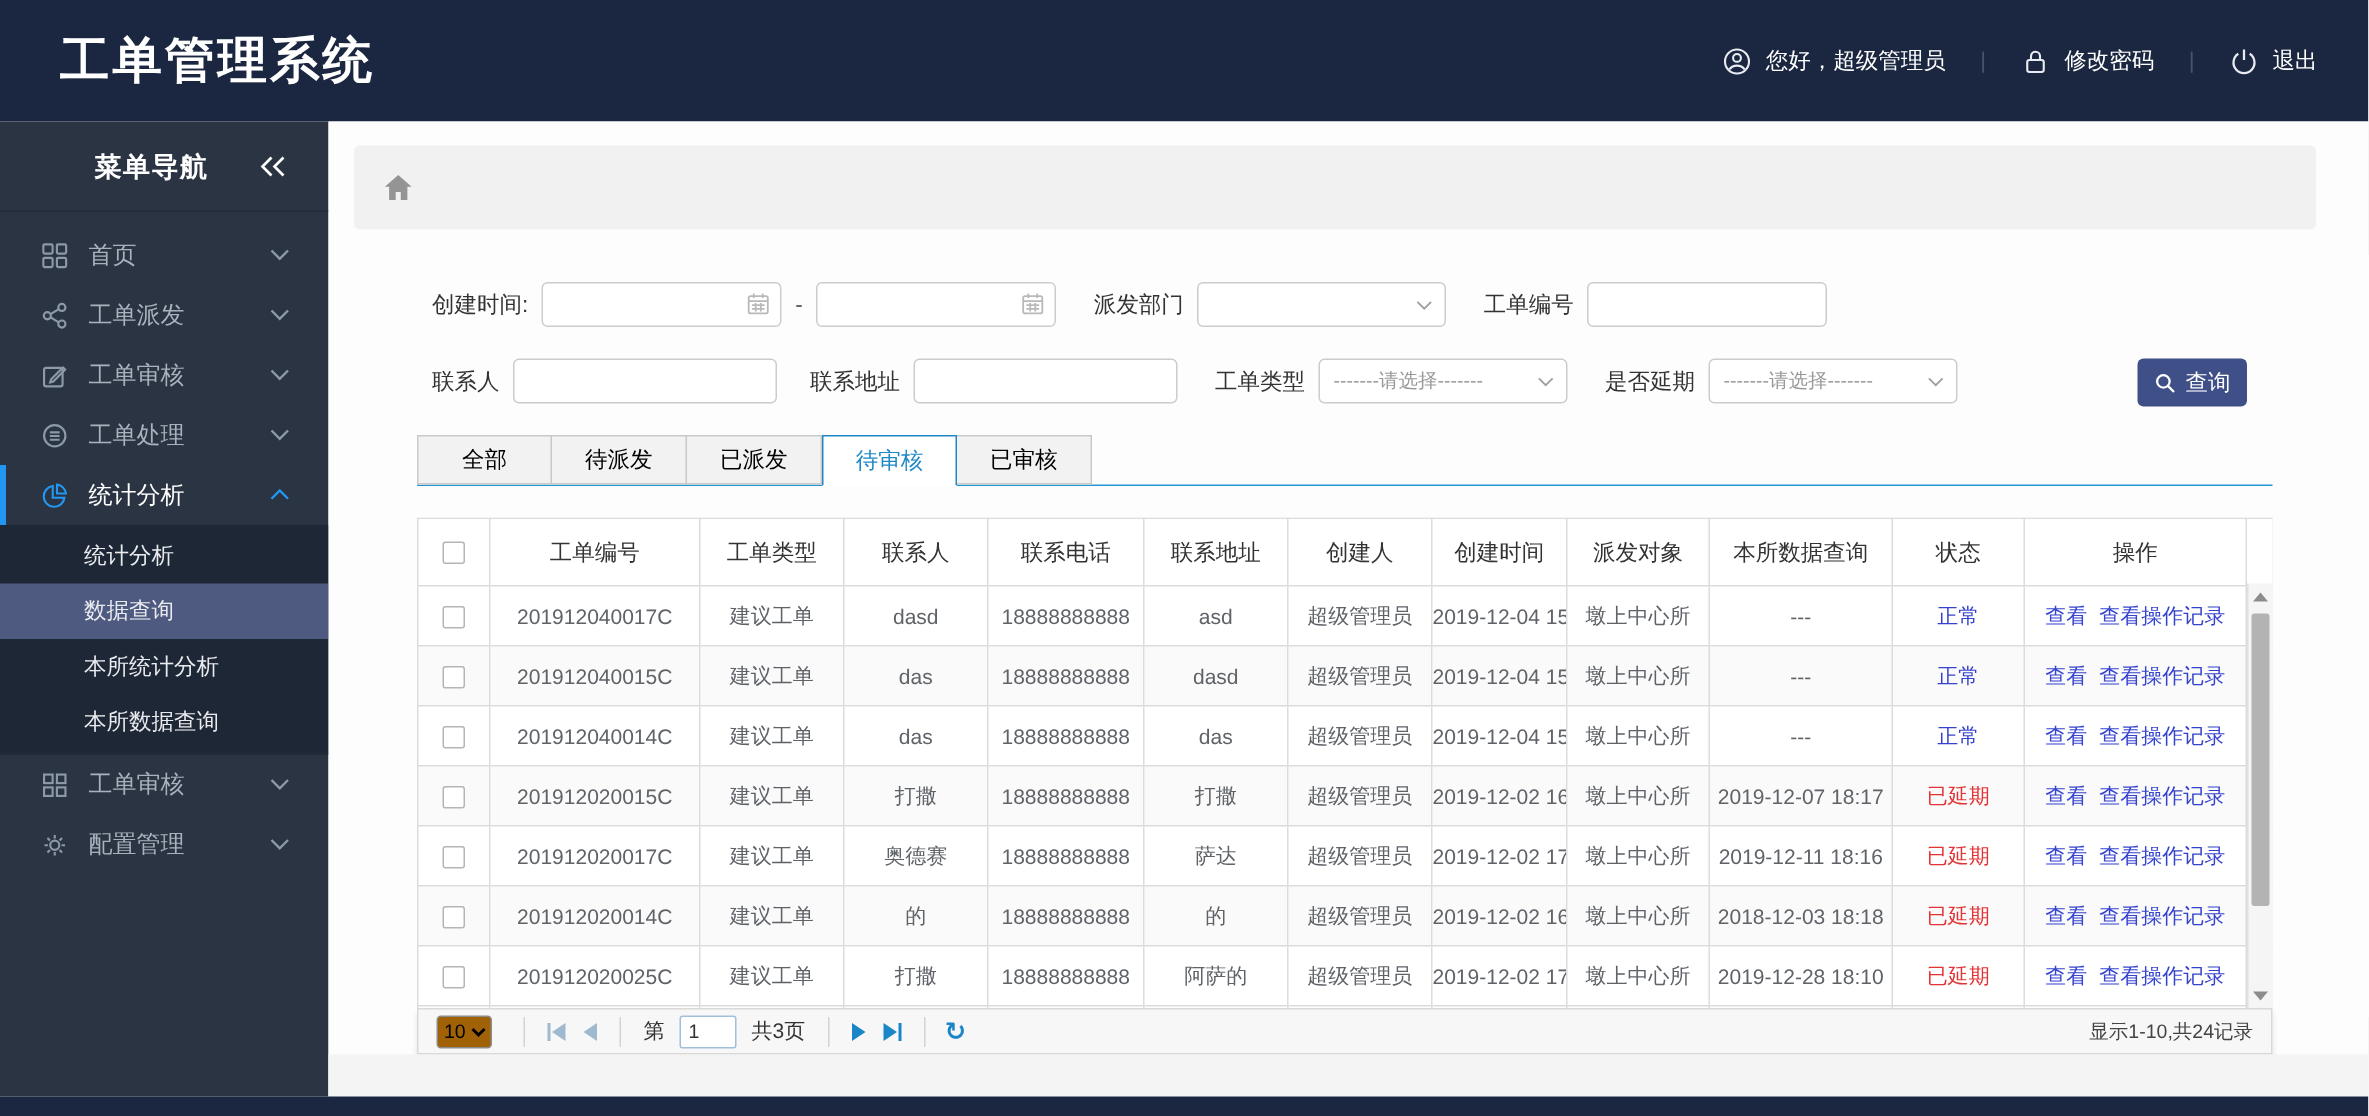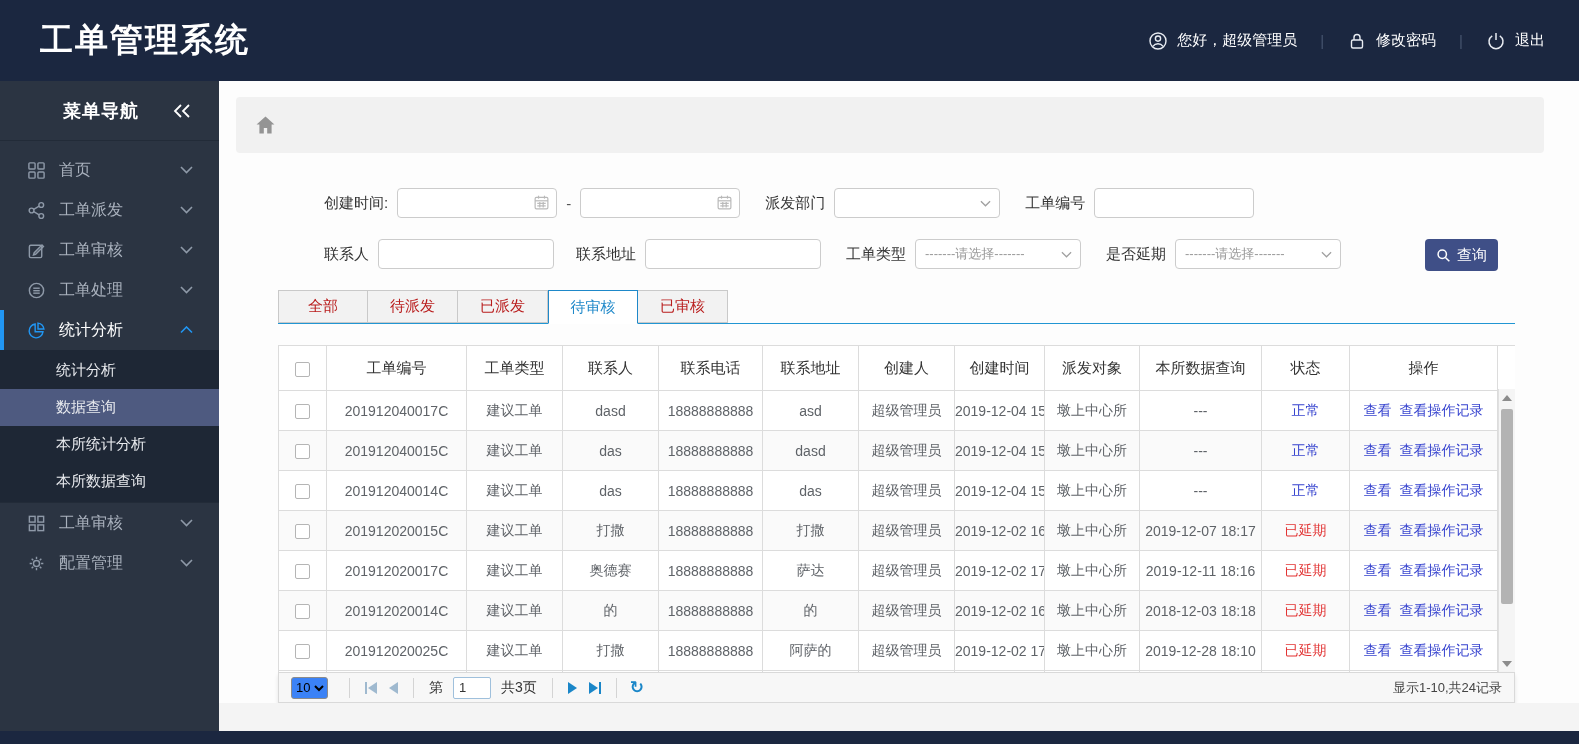--- a/index.html
+++ b/index.html
@@ -32,36 +32,36 @@
 
   
   .main { position:absolute; left:219px; top:81px; width:1360px; height:650px; background:#fdfdfd; }
   .breadcrumb-bar { position:absolute; left:17px; top:16px; width:1308px; height:56px; background:#f1f1f1; border-radius:4px; display:flex; align-items:center; padding-left:19px; }
   .home-ico { width:21px; height:20px; display:inline-flex; color:#949494; cursor:pointer; }
 
   
   .filter-row { position:absolute; display:flex; align-items:center; font-size:15px; color:#333; }
   .fr1 { left:69px; top:107px; }
   .fr2 { left:69px; top:158px; }
-  .f-label { margin-right:9px; white-space:nowrap;margin-left:36px; }
+  .f-label { margin-right:9px; white-space:nowrap; }
   .t-input { height:30px; border:1px solid #ccc; border-radius:4px; background:#fff; font-size:14px; padding:0 8px; color:#333; outline:none; }
   .date-wrap { position:relative; }
   .date-wrap .t-input { width:160px; padding-right:30px; }
   .cal-ico { position:absolute; right:7px; top:6px; width:17px; height:17px; color:#b9b9b9; pointer-events:none; display:inline-flex; }
   .range-sep { margin:0 9px; color:#555; }
   .sel-box { position:relative; height:30px; border:1px solid #ccc; border-radius:4px; background:#fff; display:flex; align-items:center; padding:0 24px 0 9px; font-size:13px; color:#999; cursor:pointer; }
   .sel-chev { position:absolute; right:8px; top:11px; width:11px; height:7px; color:#a0a0a0; display:inline-flex; }
   .w165 { width:166px; } .w160 { width:160px; } .w175 { width:176px; }
   .gap20 { margin-left:22px; } .gap24 { margin-left:25px; }
   .search-btn { position:absolute; left:1206px; top:158px; width:73px; height:32px; background:#3f4f87; color:#fff; border:none; border-radius:4px; font-size:15px; display:flex; align-items:center; justify-content:center; gap:6px; cursor:pointer; font-family:inherit; }
   .search-btn .ico { width:15px; height:15px; display:inline-flex; }
 
   
   .tab-strip { position:absolute; left:59px; top:209px; width:1237px; height:34px; display:flex; align-items:flex-end; border-bottom:1px solid #2196d3; }
-  .tab { width:90px; height:33px; background:#f2f2f2; border:1px solid #c9c9c9; border-left:none; display:flex; align-items:center; justify-content:center; font-size:15px; color:#b91c1c; cursor:pointer; }
+  .tab { width:90px; height:33px; background:#f2f2f2; border:1px solid #c9c9c9; border-left:none; display:flex; align-items:center; justify-content:center; font-size:15px; color:#000000; cursor:pointer; }
   .tab:first-child { border-left:1px solid #c9c9c9; }
   .tab.active { background:#fff; color:#1e88c9; border:1px solid #1e88c9; height:34px; margin-bottom:-1px; border-bottom:1px solid #fff; position:relative; z-index:2; }
 
   
   .table-wrap { position:absolute; left:59px; top:264px; width:1237px; height:328px; overflow:hidden; background:#fff; }
   table.grid { border-collapse:collapse; table-layout:fixed; width:1237px; }
   .grid th, .grid td { border:1px solid #dcdcdc; text-align:center; overflow:hidden; white-space:nowrap; }
   .grid th { height:45px; font-size:15px; color:#333; font-weight:normal; background:#fff; }
   .grid td { height:40px; font-size:14px; color:#5f6368; }
   .grid tr.stripe td { background:#fafafa; }
@@ -70,21 +70,21 @@
   .op-link { color:#3643cf; cursor:pointer; margin:0 4px; }
   
   .vscroll { position:absolute; right:0px; top:44px; width:17px; height:284px; background:#f5f5f5; border-left:1px solid #e0e0e0; }
   .vs-arrow { position:absolute; left:3px; width:0; height:0; border-left:5px solid transparent; border-right:5px solid transparent; }
   .vs-up { top:6px; border-bottom:6px solid #8c8c8c; }
   .vs-down { bottom:6px; border-top:6px solid #8c8c8c; }
   .vs-thumb { position:absolute; left:2px; top:20px; width:12px; height:195px; background:#b3b3b3; border-radius:2px; }
 
   
   .pager { position:absolute; left:59px; top:591px; width:1237px; height:31px; background:#f7f7f7; border:1px solid #d9d9d9; display:flex; align-items:center; padding:0 12px; box-shadow:0 3px 4px rgba(0,0,0,.10); }
-  .pg-size { height:22px; font-size:13px; border:1px solid #8b8b8b; border-radius:3px; background:#3b82f6; font-family:inherit; margin-right:12px; }
+  .pg-size { height:22px; font-size:13px; border:1px solid #8b8b8b; border-radius:3px; background:#a16207; font-family:inherit; margin-right:12px; }
   .pg-sep { width:1px; height:20px; background:#d4d4d4; margin:0 9px; }
   .pg-btn { display:inline-flex; align-items:center; gap:1px; padding:0 6px; cursor:pointer; }
   .tri-l { width:0; height:0; border-top:6px solid transparent; border-bottom:6px solid transparent; border-right:9px solid currentColor; }
   .tri-r { width:0; height:0; border-top:6px solid transparent; border-bottom:6px solid transparent; border-left:9px solid currentColor; }
   .pg-bar { width:2px; height:12px; background:currentColor; }
   .pg-dis { color:#9fb9cf; } .pg-en { color:#1a86c8; }
   .pg-text { font-size:14px; color:#333; margin:0 6px; white-space:nowrap; }
   .pg-input { width:38px; height:22px; border:1px solid #9fc0dc; border-radius:2px; font-size:13px; padding-left:5px; color:#333; outline:none; margin:0 4px; }
   .pg-refresh { color:#1a86c8; font-size:17px; font-weight:bold; cursor:pointer; margin-left:4px; line-height:1; }
   .pg-summary { margin-left:auto; font-size:13px; color:#444; }

